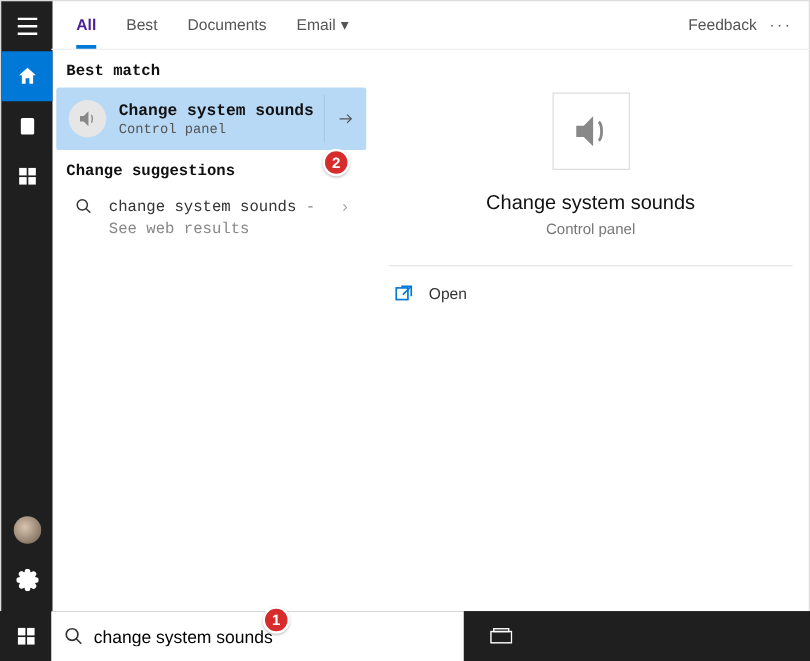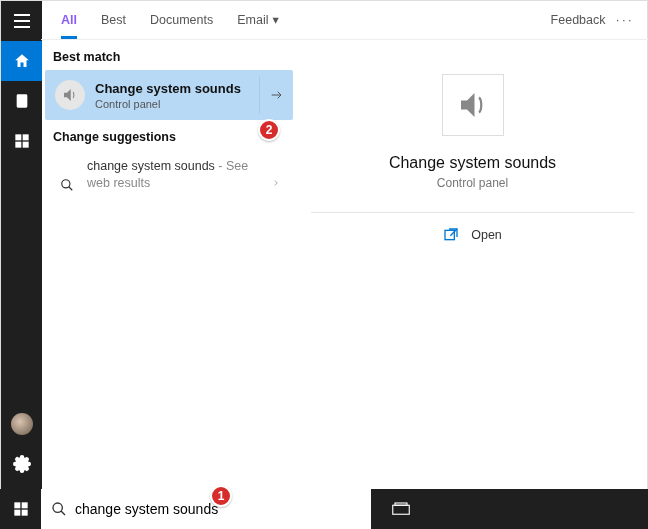--- a/index.html
+++ b/index.html
@@ -7,45 +7,45 @@
     .app { display: flex; height: 100%; border: 1px solid #ddd; }
     .rail { width: 41px; background: #1f1f1f; color: #fff; display: flex; flex-direction: column; align-items: center; }
     .rail .top, .rail .bottom { display: flex; flex-direction: column; align-items: center; width: 100%; }
     .rail .bottom { margin-top: auto; margin-bottom: 4px; }
     .rail-item { width: 41px; height: 40px; display: flex; align-items: center; justify-content: center; cursor: pointer; position: relative; color: #fff; }
     .rail-item.active { background: #0078d7; }
     .rail-item svg { fill: #fff; }
     .avatar { width: 22px; height: 22px; border-radius: 50%; background: radial-gradient(circle at 40% 40%, #d9c4b0, #6b5a4a); }
     .tabs { display: flex; align-items: center; height: 40px; padding: 0 8px; border-bottom: 1px solid #eee; font-size: 12.5px; color: #555; }
     .tab { padding: 0 12px; height: 100%; display: flex; align-items: center; cursor: pointer; position: relative; }
-    .tab.active { color: #8b5cf6; font-weight: 600; }
+    .tab.active { color: #4c1d95; font-weight: 600; }
     .tab.active::after { content: ""; position: absolute; left: 12px; right: 12px; bottom: 0; height: 3px; background: #0078d7; }
     .tab.more .caret { margin-left: 4px; }
     .righttabs { margin-left: auto; display: flex; align-items: center; gap: 10px; padding-right: 6px; color: #555; }
     .ellipsis { letter-spacing: 2px; cursor: pointer; }
     .body { flex: 1; display: flex; min-height: 0; }
-    .left-col { width: 256px; display: flex; flex-direction: column; }
+    .left-col { width: 256px; display: flex; flex-direction: column; font-family: Liberation Mono, monospace; }
     .section-header { font-size: 12.5px; font-weight: 600; padding: 10px 12px 6px 12px; color: #111; }
     .best-match { background: #b7d9f5; display: flex; align-items: center; padding: 10px 10px; margin: 0 4px; border-radius: 2px; cursor: pointer; position: relative; }
     .bm-icon { width: 30px; height: 30px; border-radius: 50%; background: #e6e6e6; display: flex; align-items: center; justify-content: center; margin-right: 10px; }
     .bm-text { flex: 1; }
     .bm-title { font-size: 13px; color: #111; font-weight: 600; }
     .bm-sub { font-size: 11px; color: #555; margin-top: 2px; }
     .bm-arrow { width: 34px; height: 38px; margin: -10px -10px -10px 6px; border-left: 1px solid #a8cbe8; display: flex; align-items: center; justify-content: center; color: #444; }
-    .suggestion { display: flex; align-items: flex-end; padding: 8px 12px; margin: 0 4px; cursor: pointer; }
+    .suggestion { display: flex; align-items: flex-start; padding: 8px 12px; margin: 0 4px; cursor: pointer; }
     .sg-icon { width: 20px; display: flex; justify-content: center; margin-right: 10px; color: #333; }
     .sg-text { flex: 1; font-size: 12.5px; color: #333; line-height: 1.35; }
     .sg-text .muted { color: #888; }
     .sg-chev { color: #888; }
     .right-col { flex: 1; display: flex; flex-direction: column; align-items: center; padding: 18px 14px; }
     .big-icon { width: 62px; height: 62px; border: 1px solid #ddd; display: flex; align-items: center; justify-content: center; margin-top: 16px; }
     .detail-title { font-size: 16px; margin-top: 18px; color: #111; }
     .detail-sub { font-size: 12px; color: #777; margin-top: 4px; }
     .divider { width: 100%; height: 1px; background: #e6e6e6; margin-top: 22px; }
-    .action { align-self: stretch; display: flex; align-items: center; gap: 12px; font-size: 12.5px; color: #333; padding: 14px 4px; cursor: pointer; justify-content: center; }
+    .action { align-self: stretch; display: flex; align-items: center; gap: 12px; font-size: 12.5px; color: #333; padding: 14px 4px; cursor: pointer; }
     .action svg { flex-shrink: 0; }
     .footer { height: 40px; background: #1f1f1f; display: flex; align-items: center; position: absolute; left: 0; right: 0; bottom: 0; }
     .start-btn { width: 41px; height: 40px; display: flex; align-items: center; justify-content: center; background: #1f1f1f; cursor: pointer; }
     .search-box { flex: 0 0 330px; height: 40px; background: #fff; display: flex; align-items: center; padding: 0 10px; gap: 8px; position: relative; }
     .search-box svg { color: #333; }
     .search-input { flex: 1; border: none; outline: none; font-size: 14px; font-family: inherit; background: transparent; }
     .taskbar-rest { flex: 1; height: 100%; background: #1f1f1f; display: flex; align-items: center; padding: 0 8px; gap: 6px; }
     .task-item { width: 44px; height: 30px; display: flex; align-items: center; justify-content: center; color: #fff; cursor: pointer; }
     .content-inner { position: absolute; top: 0; left: 41px; right: 0; bottom: 40px; display: flex; flex-direction: column; }
     .badge { position: absolute; width: 22px; height: 22px; border-radius: 50%; background: #d62c2c; border: 2px solid #fff; color: #fff; font-size: 12px; font-weight: 700; display: flex; align-items: center; justify-content: center; z-index: 50; box-shadow: 0 1px 2px rgba(0,0,0,.25); }

